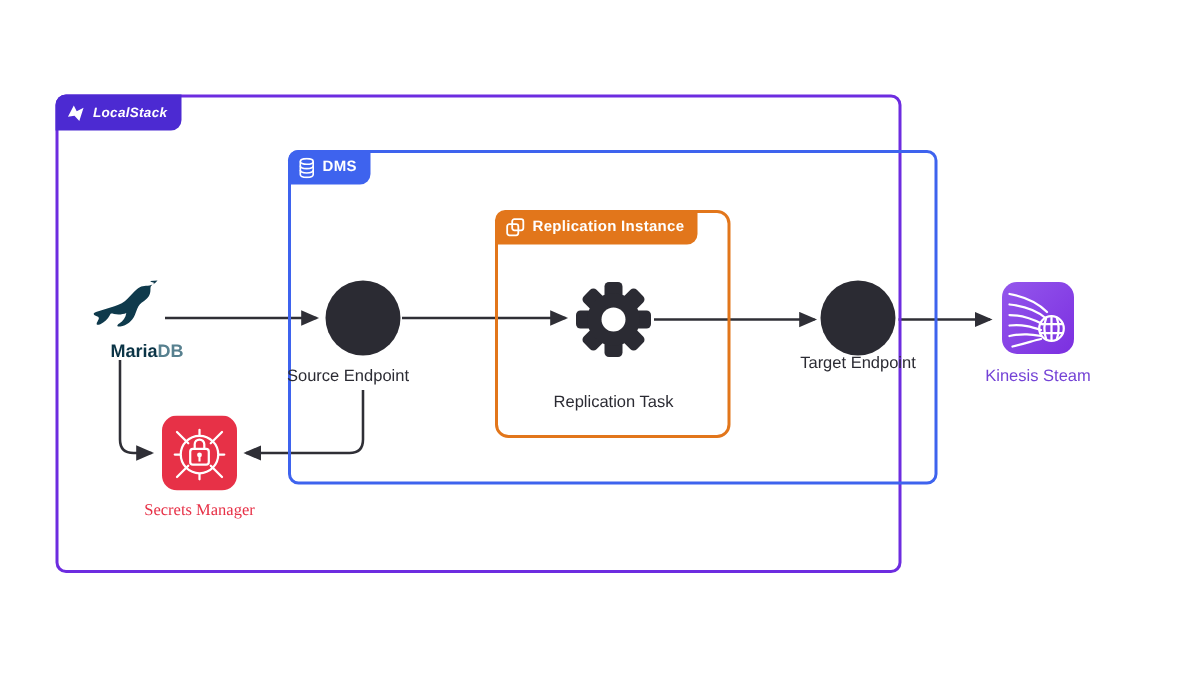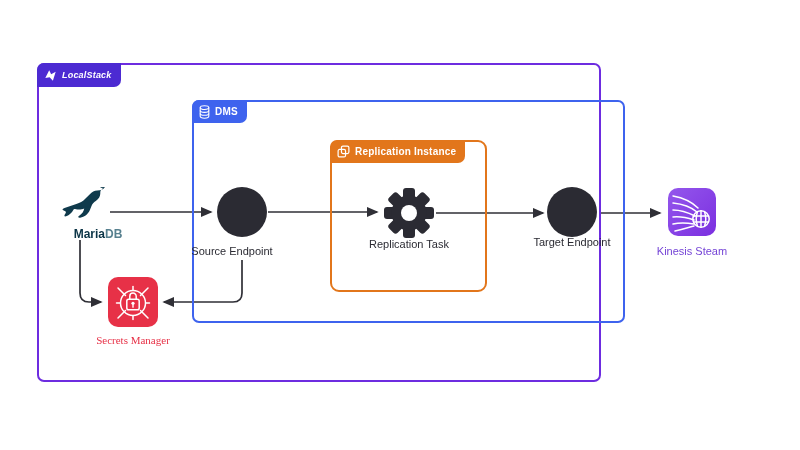--- a/index.html
+++ b/index.html
@@ -107,21 +107,21 @@
   <svg class="node-icon" style="left:382px;top:186px" width="54" height="54" viewBox="-27 -27 54 54">
     <g fill="#2b2b33">
       <rect x="-6" y="-25" width="12" height="50" rx="3"></rect>
       <rect x="-6" y="-25" width="12" height="50" rx="3" transform="rotate(45)"></rect>
       <rect x="-6" y="-25" width="12" height="50" rx="3" transform="rotate(90)"></rect>
       <rect x="-6" y="-25" width="12" height="50" rx="3" transform="rotate(135)"></rect>
       <circle r="17.5"></circle>
     </g>
     <circle r="8" fill="#ffffff"></circle>
   </svg>
-  <div class="nlabel" style="left:409px;top:238px">Replication Task</div>
+  <div class="nlabel" style="left:409px;top:262px">Replication Task</div>
 
   <div class="circle-node" style="left:547px;top:187px"></div>
   <div class="nlabel" style="left:572px;top:236px">Target Endpoint</div>
 
   <svg class="node-icon" style="left:668px;top:188px" width="48" height="48" viewBox="0 0 48 48">
     <defs>
       <linearGradient id="kg" x1="0" y1="0" x2="1" y2="1">
         <stop offset="0" stop-color="#9457ec"></stop>
         <stop offset="1" stop-color="#7b2fe0"></stop>
       </linearGradient>

